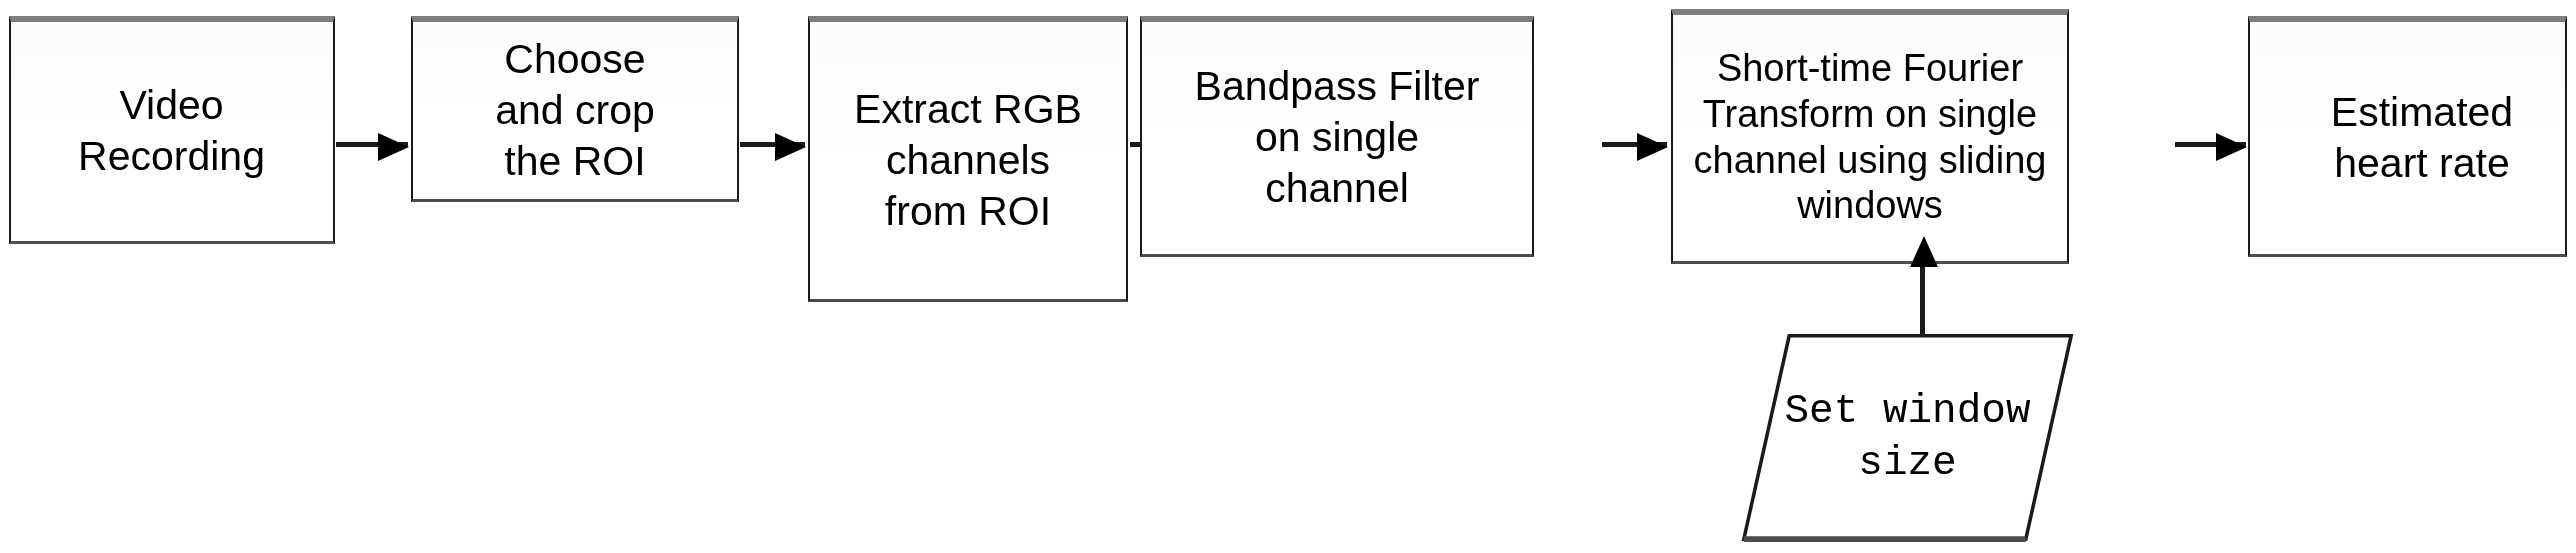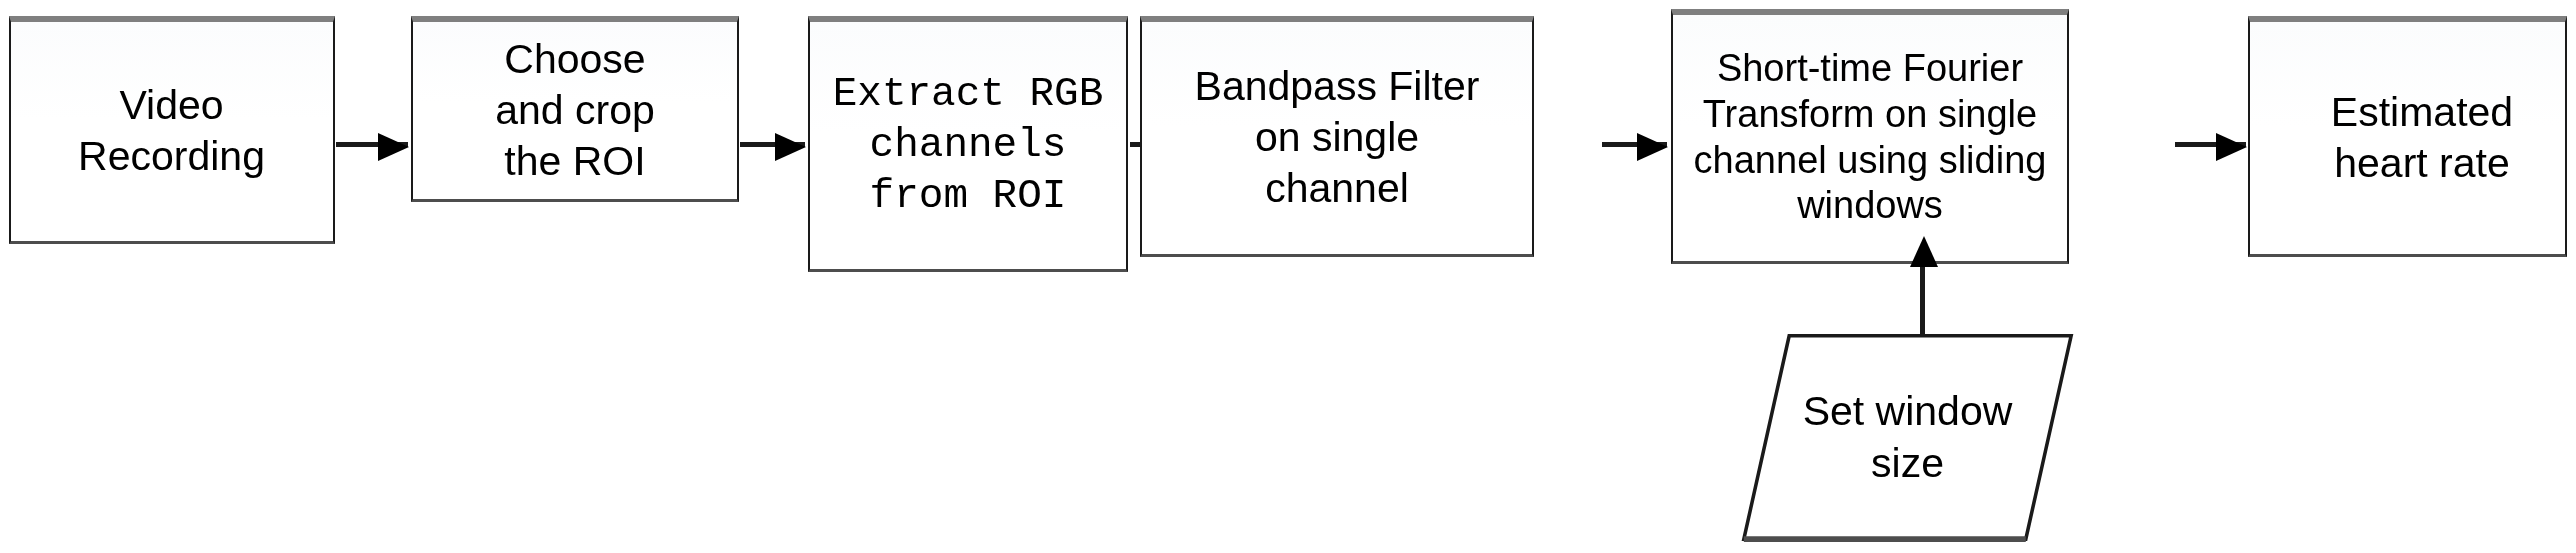--- a/index.html
+++ b/index.html
@@ -40,20 +40,21 @@
     box-sizing: border-box;
     white-space: pre-line;
   }
 
   
   .para-wrap {
     position: absolute;
     display: flex;
     align-items: center;
     justify-content: center;
+    font-family: Liberation Mono, monospace;
   }
   .para-shape {
     position: absolute;
     inset: 0;
   }
   .para-wrap .label {
     position: relative;
     z-index: 2;
     color: #000000;
     font-size: 41px;
@@ -112,21 +113,21 @@
   <div class="arrow-h" style="left:336px; top:142px; width:72px;"></div>
 
   <div class="node" style="left:411px; top:15.6px; width:328px; height:186px;">
     <span class="label">Choose
 and crop
 the ROI</span>
   </div>
 
   <div class="arrow-h" style="left:740px; top:142px; width:65px;"></div>
 
-  <div class="node" style="left:808px; top:15.6px; width:320px; height:256px;font-family:Liberation Mono, monospace;">
+  <div class="node" style="left:808px; top:15.6px; width:320px; height:286px;">
     <span class="label">Extract RGB
 channels
 from ROI</span>
   </div>
 
   <div class="arrow-h" style="left:1130px; top:142px; width:74px;"></div>
 
   <div class="node" style="left:1140px; top:15.6px; width:394px; height:241px;">
     <span class="label">Bandpass Filter
 on single

